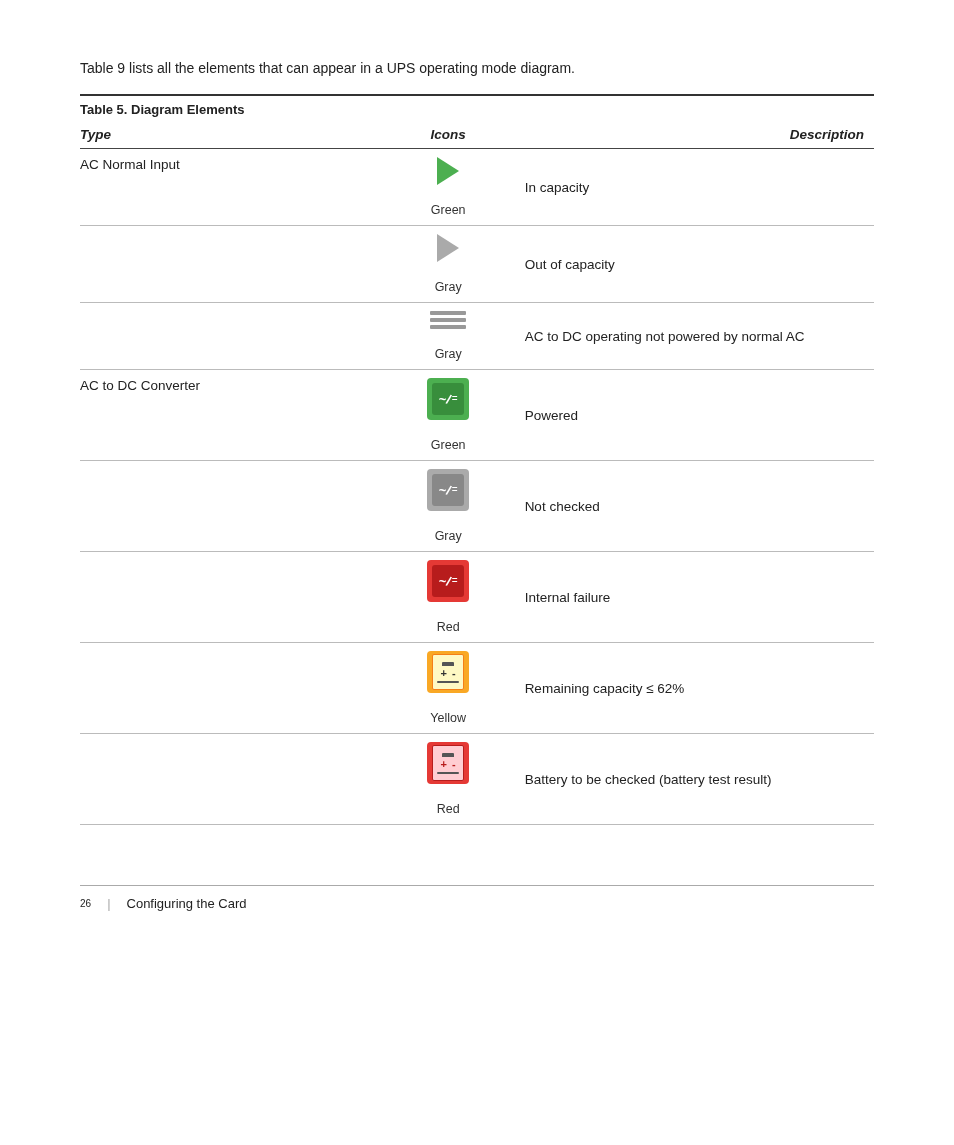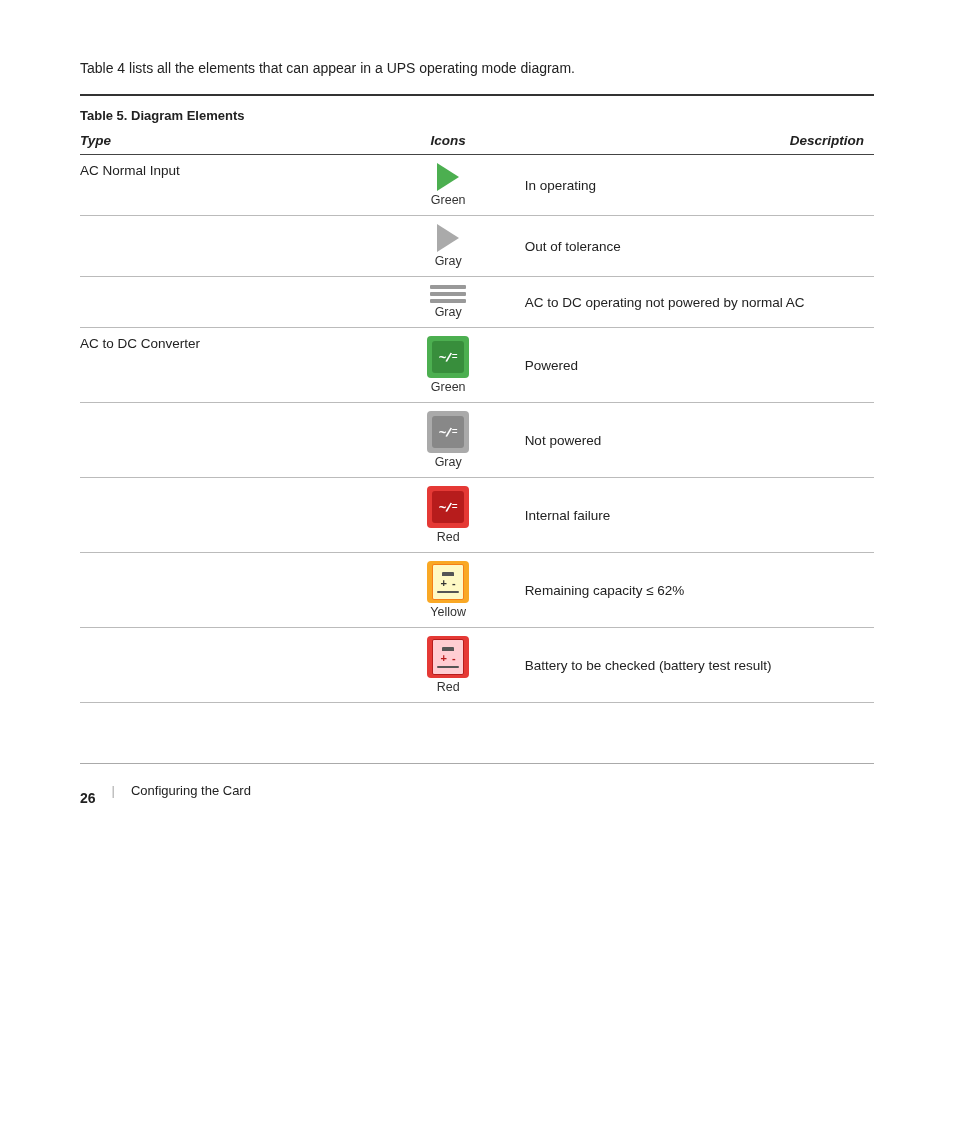--- a/index.html
+++ b/index.html
@@ -13,21 +13,21 @@
       padding: 60px 80px 60px 80px;
     }
     .intro-text {
       margin-bottom: 18px;
       font-size: 14px;
     }
     .table-title {
       font-weight: bold;
       font-size: 13px;
       margin-bottom: 0;
-      padding: 12px 0 4px 0;
+      padding: 6px 0 4px 0;
       border-top: 2px solid #333;
     }
     table {
       width: 100%;
       border-collapse: collapse;
       font-size: 13.5px;
     }
     thead tr th {
       font-weight: bold;
       text-align: left;
@@ -57,21 +57,21 @@
       vertical-align: middle;
     }
     tbody tr td:first-child {
       vertical-align: top;
     }
     .icon-cell {
       display: flex;
       flex-direction: column;
       align-items: center;
       justify-content: center;
-      gap: 2px;
+      gap: 18px;
     }
     .icon-label {
       font-size: 12.5px;
       color: #333;
     }
 
     
     .triangle-green {
       width: 0; height: 0;
       border-top: 14px solid transparent;
@@ -173,32 +173,31 @@
     .footer {
       margin-top: 60px;
       border-top: 1px solid #aaa;
       padding-top: 10px;
       font-size: 13px;
       display: flex;
       align-items: center;
       gap: 16px;
     }
     .footer-page {
-      font-weight: bold;
-      font-size: 14px;
-      margin-top: 16px;
+      font-weight: normal;
+      font-size: 10px;
     }
     .footer-sep {
       color: #aaa;
     }
   </style>
 </head>
 <body>
 
-<p class="intro-text">Table 4 lists all the elements that can appear in a UPS operating mode diagram.</p>
+<p class="intro-text">Table 9 lists all the elements that can appear in a UPS operating mode diagram.</p>
 
 <div class="table-title">Table 5. Diagram Elements</div>
 
 <table>
   <thead>
     <tr>
       <th>Type</th>
       <th>Icons</th>
       <th>Description</th>
     </tr>
@@ -206,32 +205,32 @@
   <tbody>
 
     <tr>
       <td>AC Normal Input</td>
       <td>
         <div class="icon-cell">
           <div class="triangle-green"></div>
           <span class="icon-label">Green</span>
         </div>
       </td>
-      <td>In operating</td>
+      <td>In capacity</td>
     </tr>
 
     <tr>
       <td></td>
       <td>
         <div class="icon-cell">
           <div class="triangle-gray"></div>
           <span class="icon-label">Gray</span>
         </div>
       </td>
-      <td>Out of tolerance</td>
+      <td>Out of capacity</td>
     </tr>
 
 
     <tr>
       <td></td>
       <td>
         <div class="icon-cell">
           <div class="flow-lines">
             <div class="flow-line flow-line-gray"></div>
             <div class="flow-line flow-line-gray"></div>
@@ -271,21 +270,21 @@
               <div style="display:flex;align-items:center;justify-content:center;gap:1px;">
                 <span class="tilde">~</span>
                 <span class="slash">/</span>
                 <span class="equals-sign">=</span>
               </div>
             </div>
           </div>
           <span class="icon-label">Gray</span>
         </div>
       </td>
-      <td>Not powered</td>
+      <td>Not checked</td>
     </tr>
 
     <tr>
       <td></td>
       <td>
         <div class="icon-cell">
           <div class="converter-box converter-box-red">
             <div class="converter-inner converter-inner-red">
               <div style="display:flex;align-items:center;justify-content:center;gap:1px;">
                 <span class="tilde">~</span>

